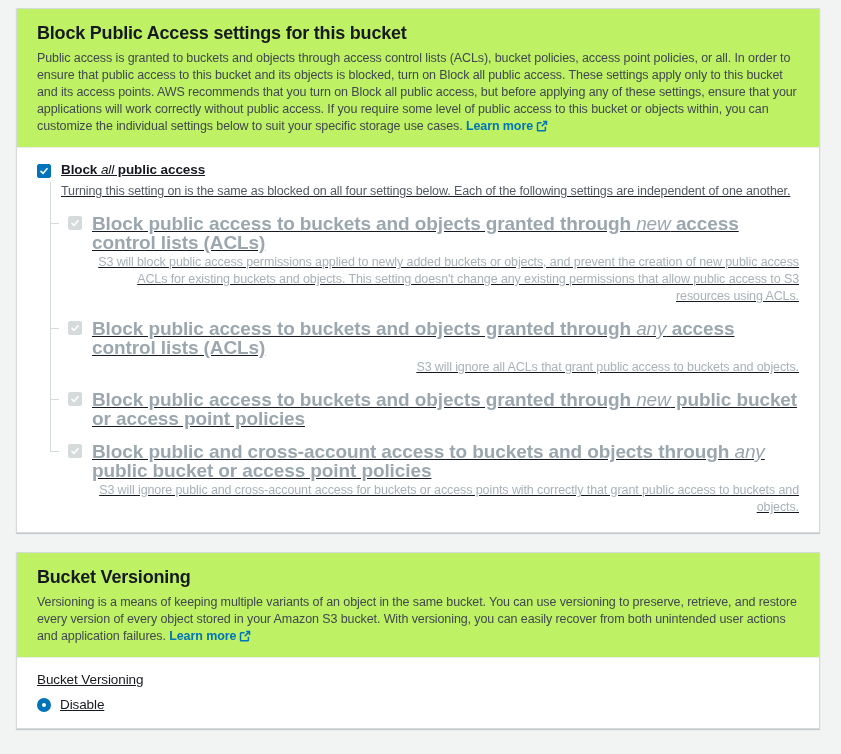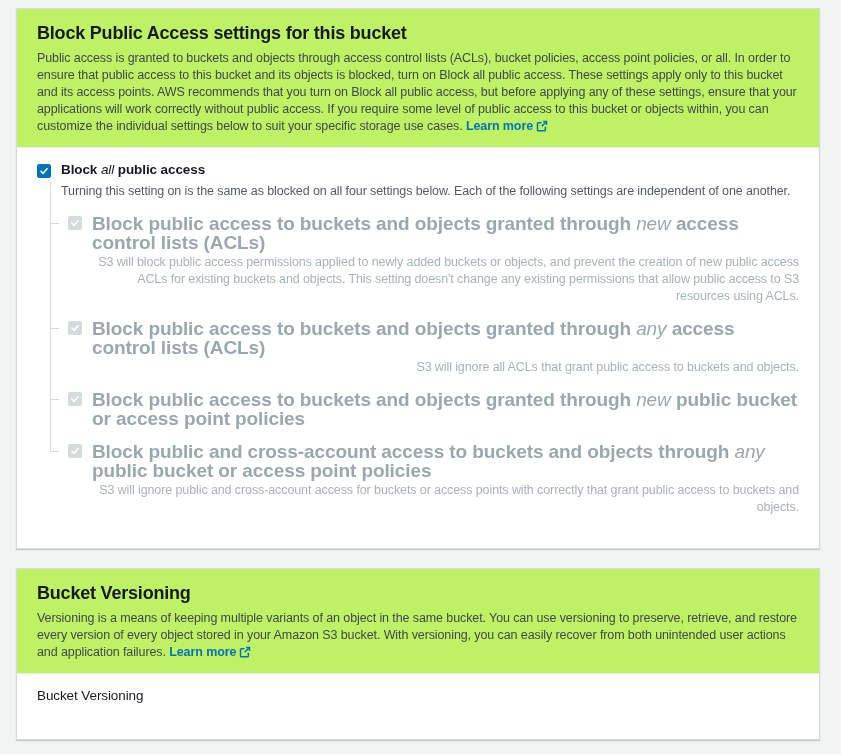--- a/index.html
+++ b/index.html
@@ -37,21 +37,21 @@
     line-height: 17px;
   }
   .learn-more {
     color: #0073bb;
     font-weight: 700;
     text-decoration: none;
     white-space: nowrap;
     cursor: pointer;
   }
   .ext-icon { vertical-align: -2px; margin-left: 3px; }
-  .card-body { padding: 14px 20px 32px 20px; }
+  .card-body { padding: 14px 20px 16px 20px; text-decoration: underline; }
 
   
   .checkbox {
     width: 14px; height: 14px;
     border-radius: 2px;
     display: inline-flex;
     align-items: center;
     justify-content: center;
     flex: 0 0 14px;
     margin-top: 2px;
@@ -185,14 +185,18 @@
     <p class="card-desc"><span>Versioning is a means of keeping multiple variants of an object in the same bucket. You can use versioning to preserve, retrieve, and restore every version of every object stored in your Amazon S3 bucket. With versioning, you can easily recover from both unintended user actions and application failures.</span>
       <a class="learn-more"><span>Learn more</span><svg class="ext-icon" width="12" height="12" viewBox="0 0 16 16">
             <path d="M12.5 9v4.2a1 1 0 0 1-1 1H3a1 1 0 0 1-1-1V4.7a1 1 0 0 1 1-1h4.4" fill="none" stroke="#0073bb" stroke-width="2"></path>
             <path d="M9.5 2h4.5v4.5" fill="none" stroke="#0073bb" stroke-width="2"></path>
             <path d="M14 2 7.6 8.4" fill="none" stroke="#0073bb" stroke-width="2"></path>
           </svg></a>
     </p>
   </header>
   <div class="card-body">
     <div class="field-label">Bucket Versioning</div>
+    <label class="radio-row">
+      <span class="radio selected"></span>
+      <span class="radio-label">Disable</span>
+    </label>
   </div>
 </section>
 
 </body></html>

